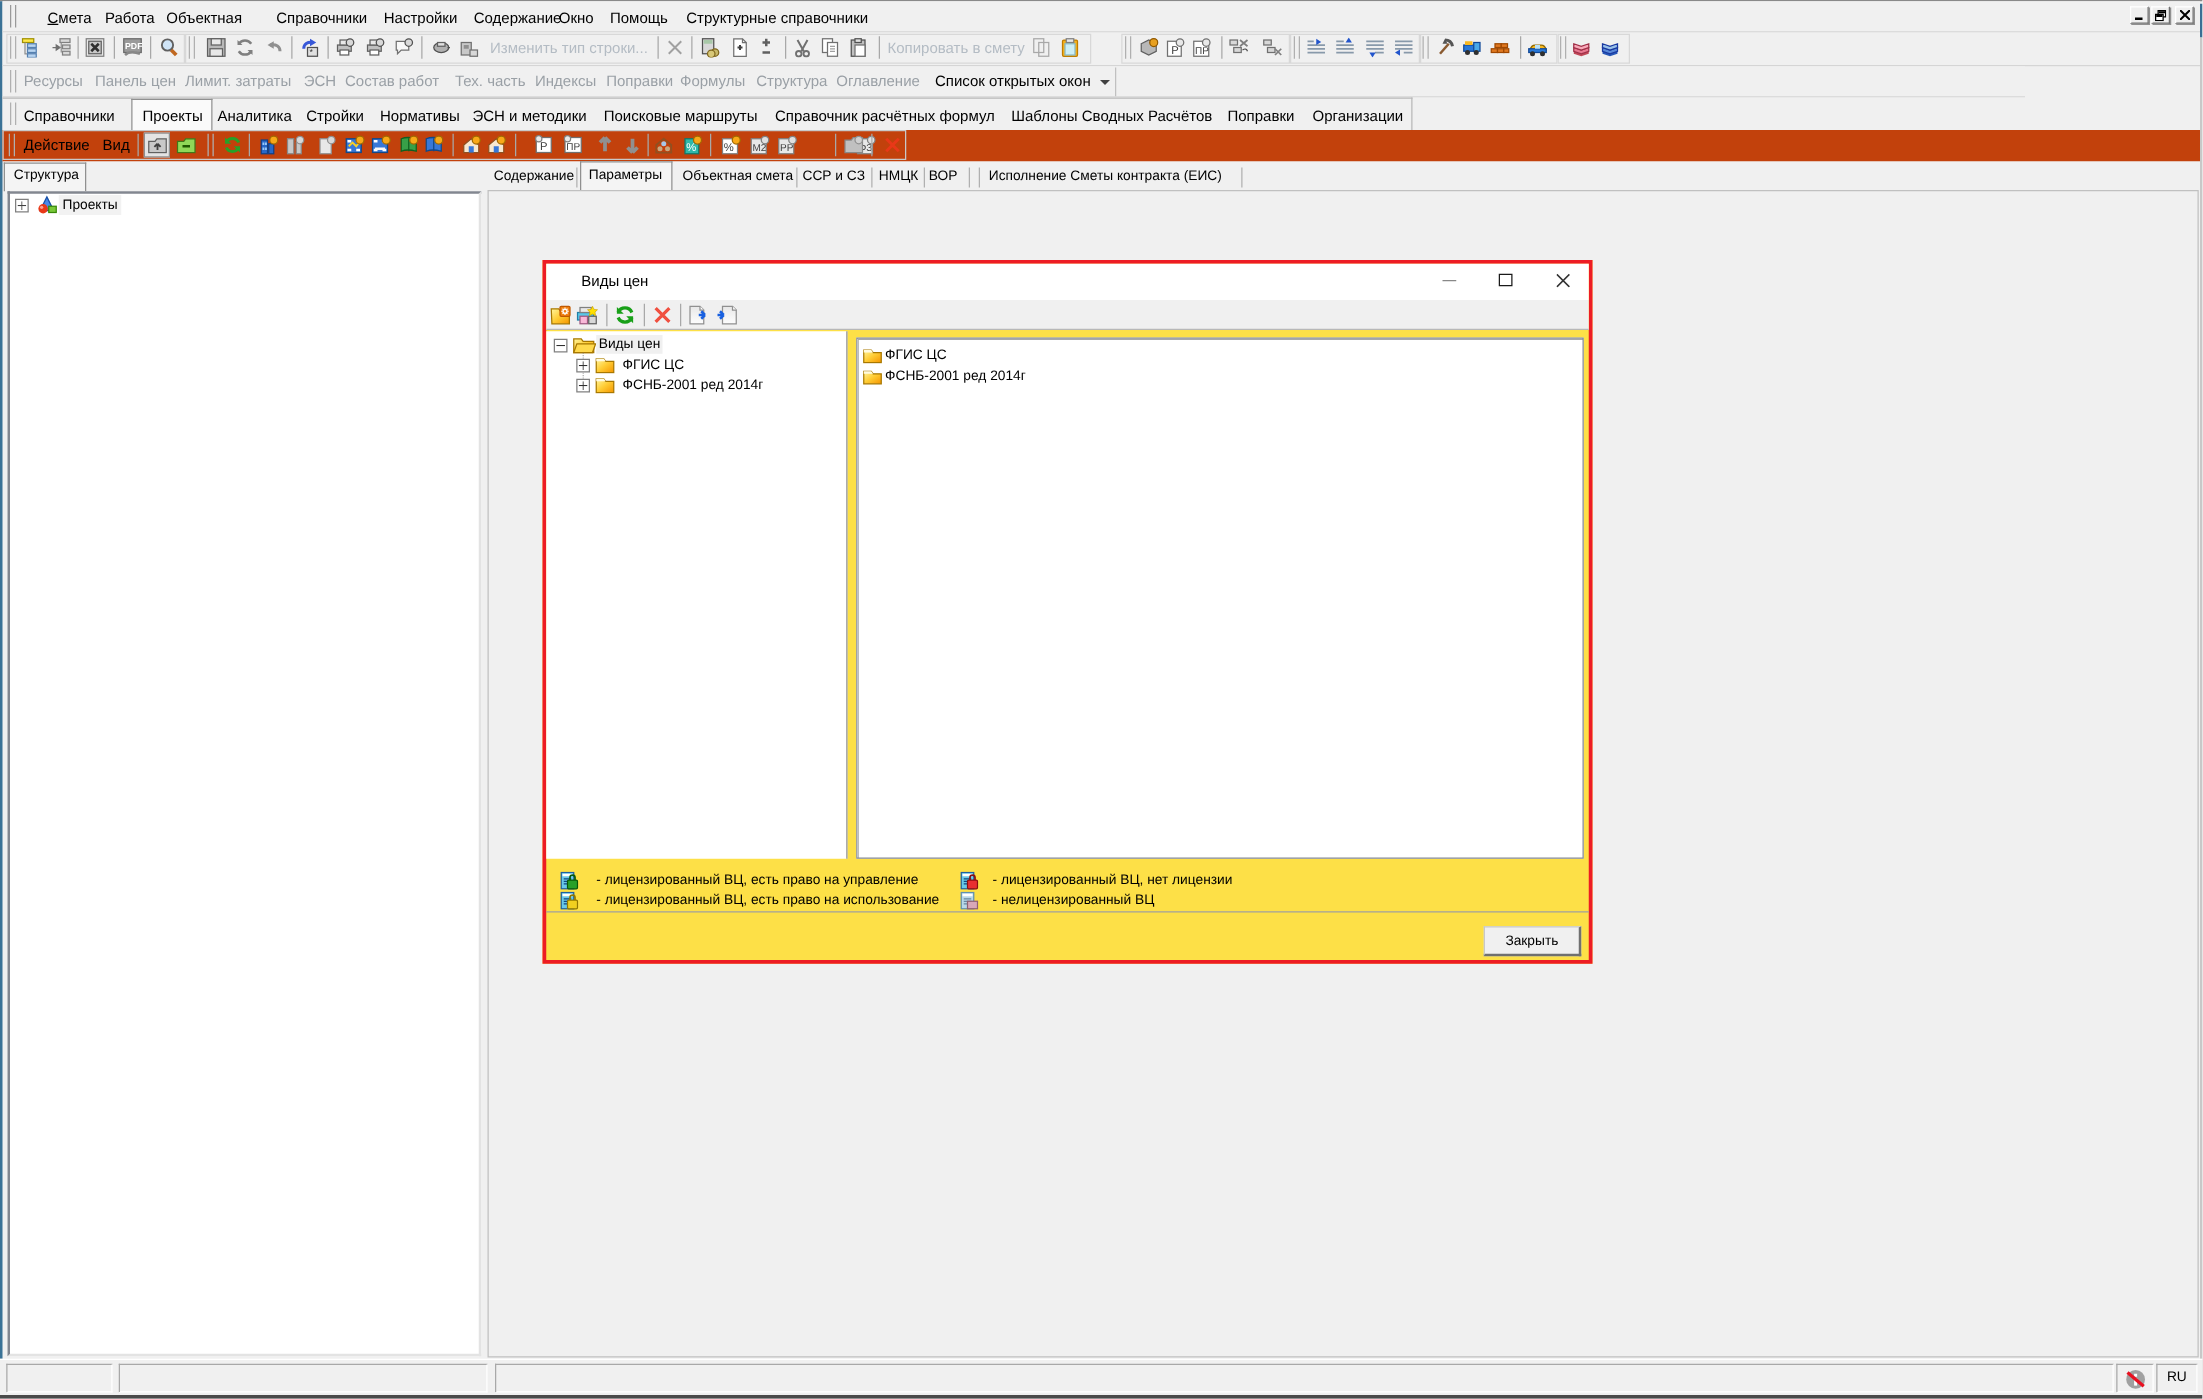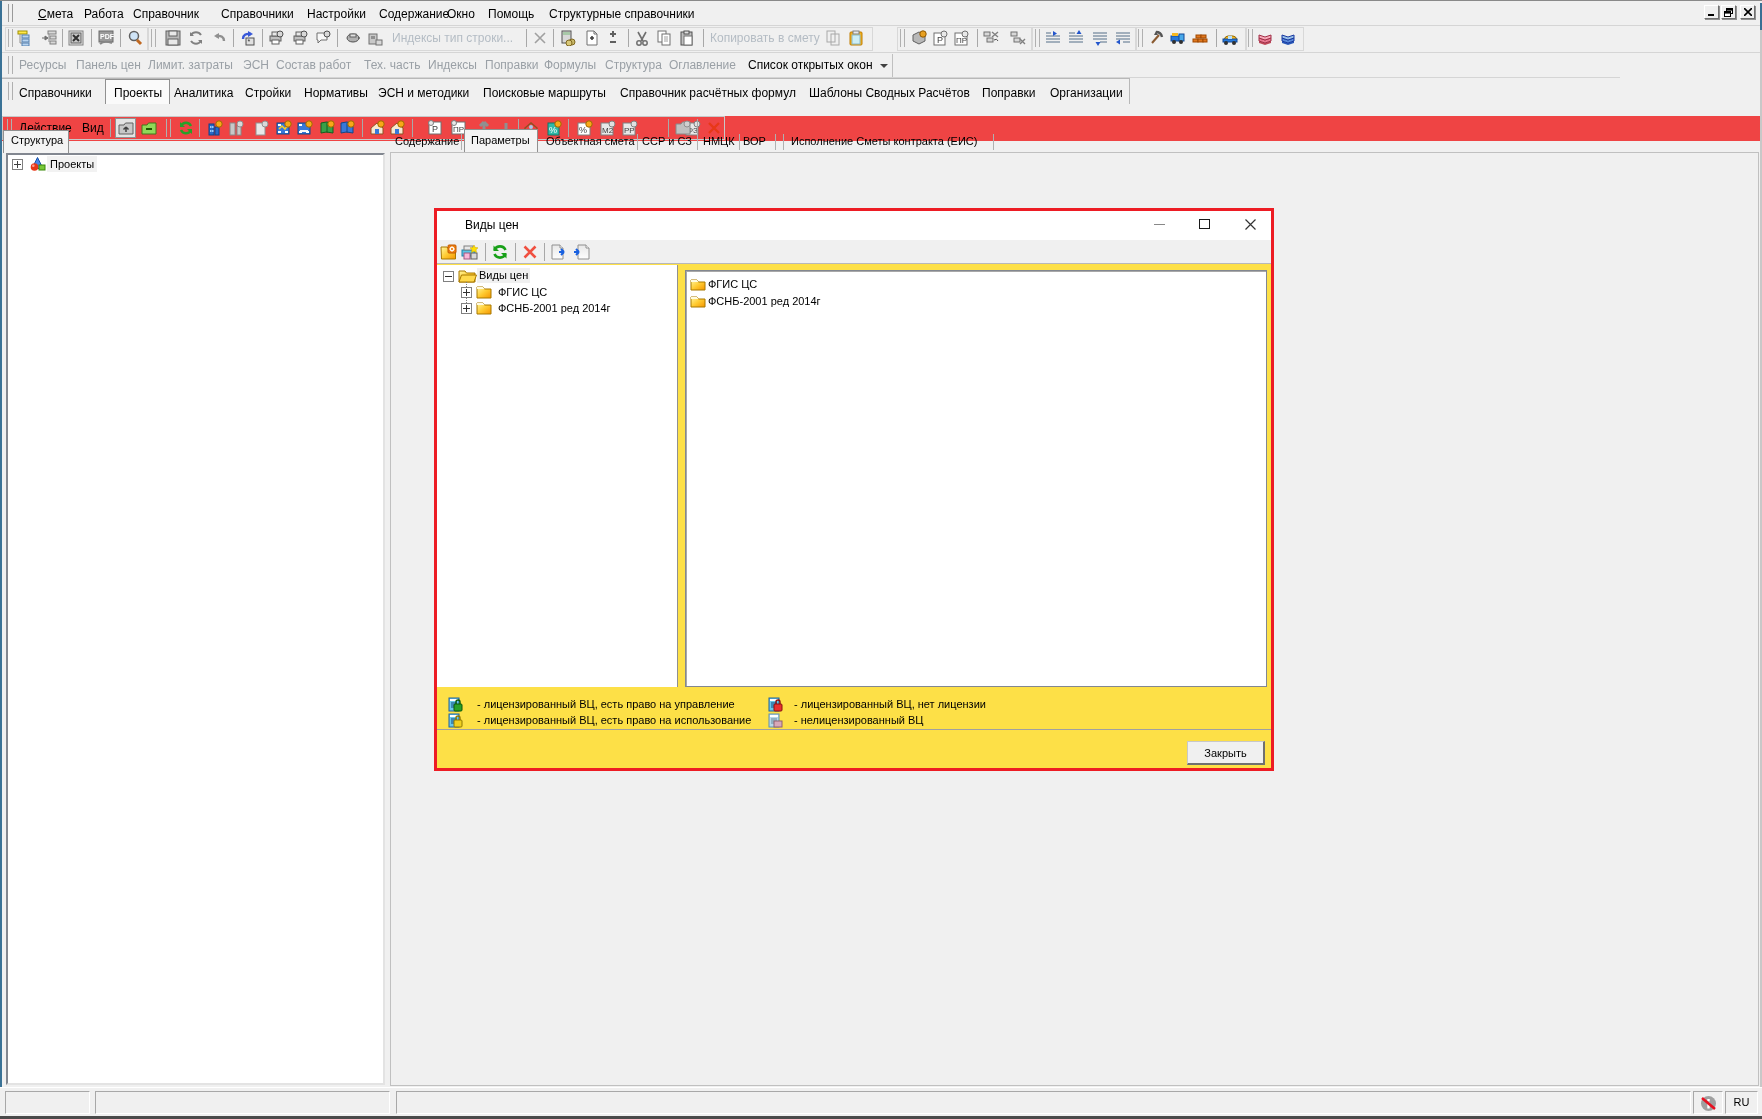--- a/index.html
+++ b/index.html
@@ -28,21 +28,21 @@
 <div class="abs" style="left:0;top:0;width:1762px;height:1px;background:#898989;"></div>
 <div class="abs" style="left:0;top:1px;width:2px;height:1116px;background:#3a7296;"></div>
 <div class="abs" style="left:1760px;top:3px;width:2px;height:27px;background:#3a6f94;"></div>
 <div class="abs" style="left:1760px;top:30px;width:2px;height:1086px;background:#c8c8c8;"></div>
 <div class="abs" style="left:0;top:1116px;width:1762px;height:3px;background:#4a4a4a;"></div>
 
 <div id="menubar" class="abs" style="left:2px;top:1px;width:1758px;height:25px;background:#f0f0f0;border-bottom:1px solid #d5d5d5;">
   <div class="handle" style="left:6px;top:3px;height:18px;"></div>
   <span class="menu-item" style="left:36px;"><u>С</u>мета</span>
   <span class="menu-item" style="left:82px;">Работа</span>
-  <span class="menu-item" style="left:131px;">Справочник</span>
+  <span class="menu-item" style="left:131px;">Объектная</span>
   <span class="menu-item" style="left:219px;">Справочники</span>
   <span class="menu-item" style="left:305px;">Настройки</span>
   <span class="menu-item" style="left:377px;">Содержание</span>
   <span class="menu-item" style="left:445px;">Окно</span>
   <span class="menu-item" style="left:486px;">Помощь</span>
   <span class="menu-item" style="left:547px;">Структурные справочники</span>
 </div>
 
 <div id="winbtns" class="abs" style="left:1704px;top:5px;width:56px;height:14px;">
   <div class="abs wbtn" style="left:0px;">
@@ -176,21 +176,21 @@
         <path d="M13 8 h2" stroke="#505050"></path>
       </svg>
     </div>
   <div class="ti" style="left:365px;">
       <svg width="16" height="16">
         <rect x="2" y="4" width="8" height="10" fill="#c8c8c8" stroke="#707070"></rect>
         <rect x="4" y="6" width="4" height="3" fill="#909090"></rect>
         <rect x="9" y="10" width="6" height="5" fill="#d8d8d8" stroke="#707070"></rect>
       </svg>
     </div>
-  <div class="t2item dis" style="left:390px;">Индексы тип строки...</div>
+  <div class="t2item dis" style="left:390px;">Изменить тип строки...</div>
   <div class="tsep" style="left:524px;"></div>
   <div class="ti" style="left:530px;">
       <svg width="16" height="16">
         <path d="M3 3 L13 13 M13 3 L3 13" stroke="#a0a0a0" stroke-width="1.6"></path>
       </svg>
     </div>
   <div class="tsep" style="left:551px;"></div>
   <div class="ti" style="left:558px;">
       <svg width="16" height="16">
         <rect x="2" y="1" width="9" height="12" fill="#d8d8d8" stroke="#505050"></rect>
@@ -398,21 +398,21 @@
   <div class="tab1" style="left:243px;">Стройки</div>
   <div class="tab1" style="left:302px;">Нормативы</div>
   <div class="tab1" style="left:376px;">ЭСН и методики</div>
   <div class="tab1" style="left:481px;">Поисковые маршруты</div>
   <div class="tab1" style="left:618px;">Справочник расчётных формул</div>
   <div class="tab1" style="left:807px;">Шаблоны Сводных Расчётов</div>
   <div class="tab1" style="left:980px;">Поправки</div>
   <div class="tab1" style="left:1048px;">Организации</div>
 </div>
 
-<div id="toolbar3" class="abs" style="left:2px;top:116px;width:1758px;height:25px;background:#ef4444;">
+<div id="toolbar3" class="abs" style="left:2px;top:104px;width:1758px;height:25px;background:#c2410c;">
   <div class="abs" style="left:0;top:0;width:723px;height:24px;border:1px solid #c8c8c8;"></div>
   <div class="thandle" style="left:5px;top:3px;"></div>
   <div class="t2item" style="left:17px;">Действие</div>
   <div class="t2item" style="left:80px;">Вид</div>
   <div class="tsep" style="left:108px;"></div>
   <div class="abs" style="left:113px;top:2px;width:21px;height:20px;border:1px solid #909090;background:#e4e4e4;"></div>
   <div class="ti" style="left:116px;top:5px;">
       <svg width="16" height="14">
         <path d="M1 4 h5 l1.5 -2 h7.5 v11 h-14 z" fill="#c8c8c8" stroke="#606060"></path>
         <path d="M8 11 v-5 M8 6 l-2.5 2.5 M8 6 l2.5 2.5" stroke="#404040" stroke-width="1.5" fill="none"></path>

